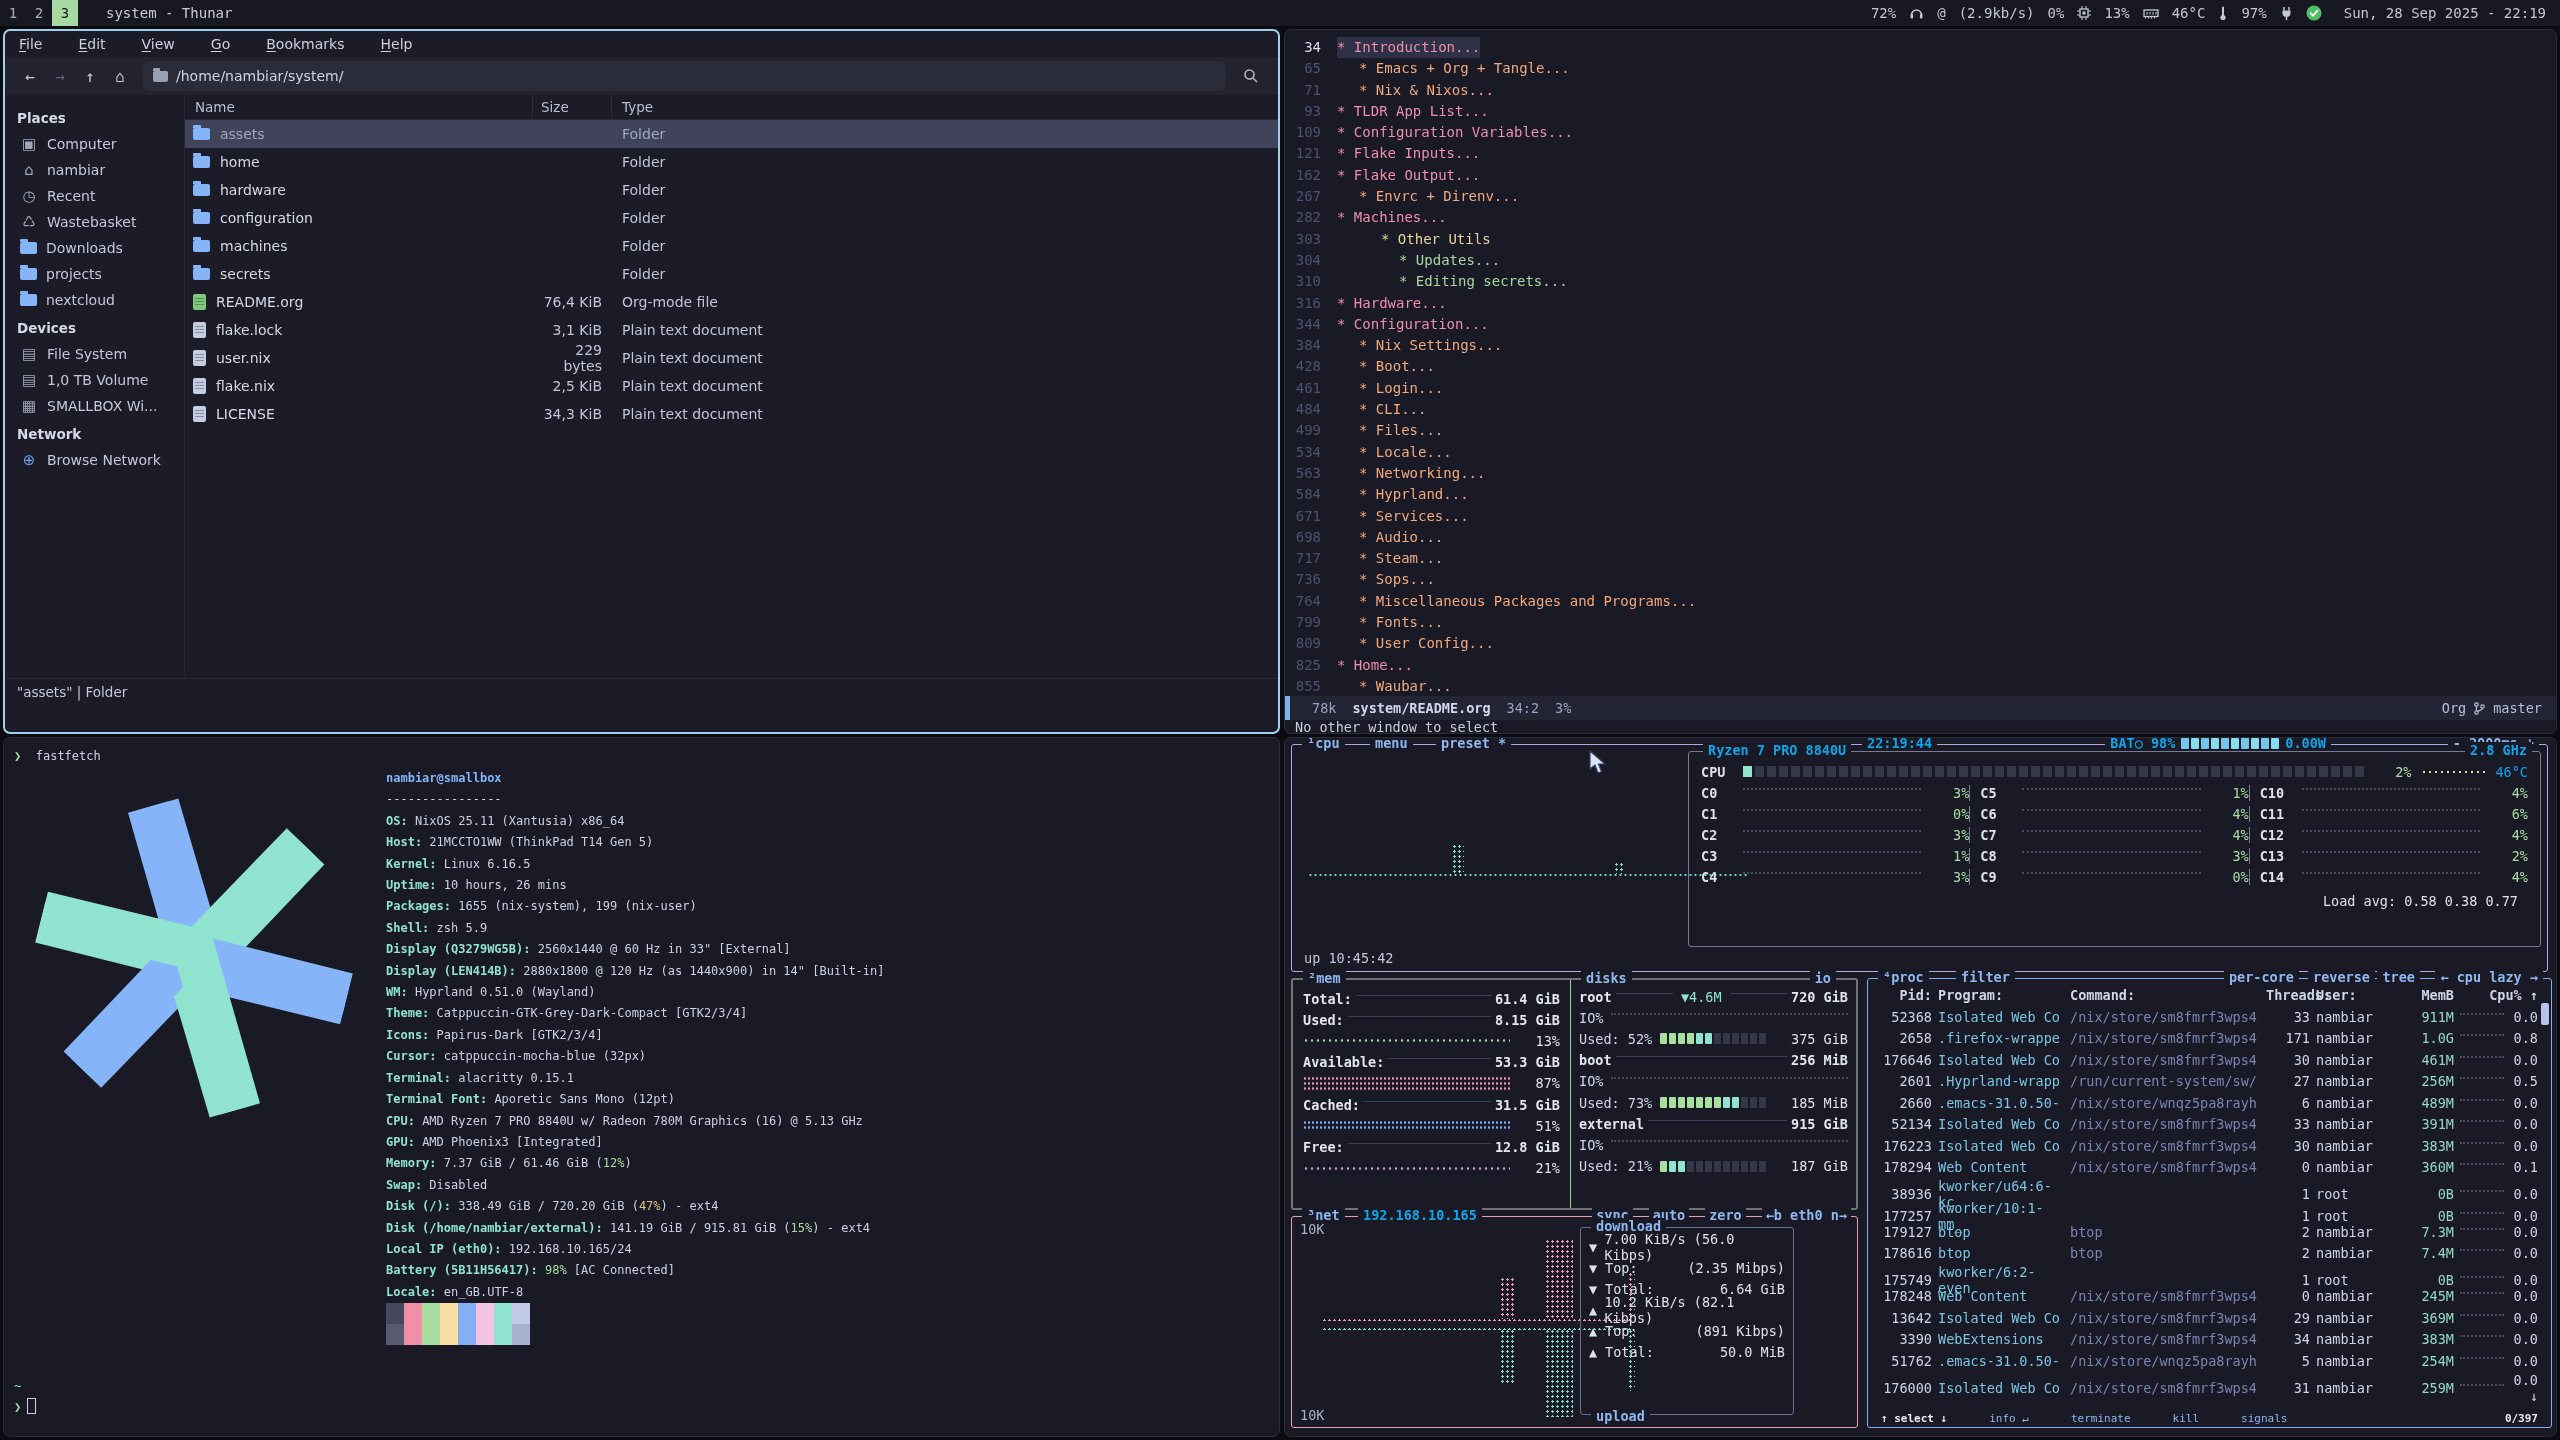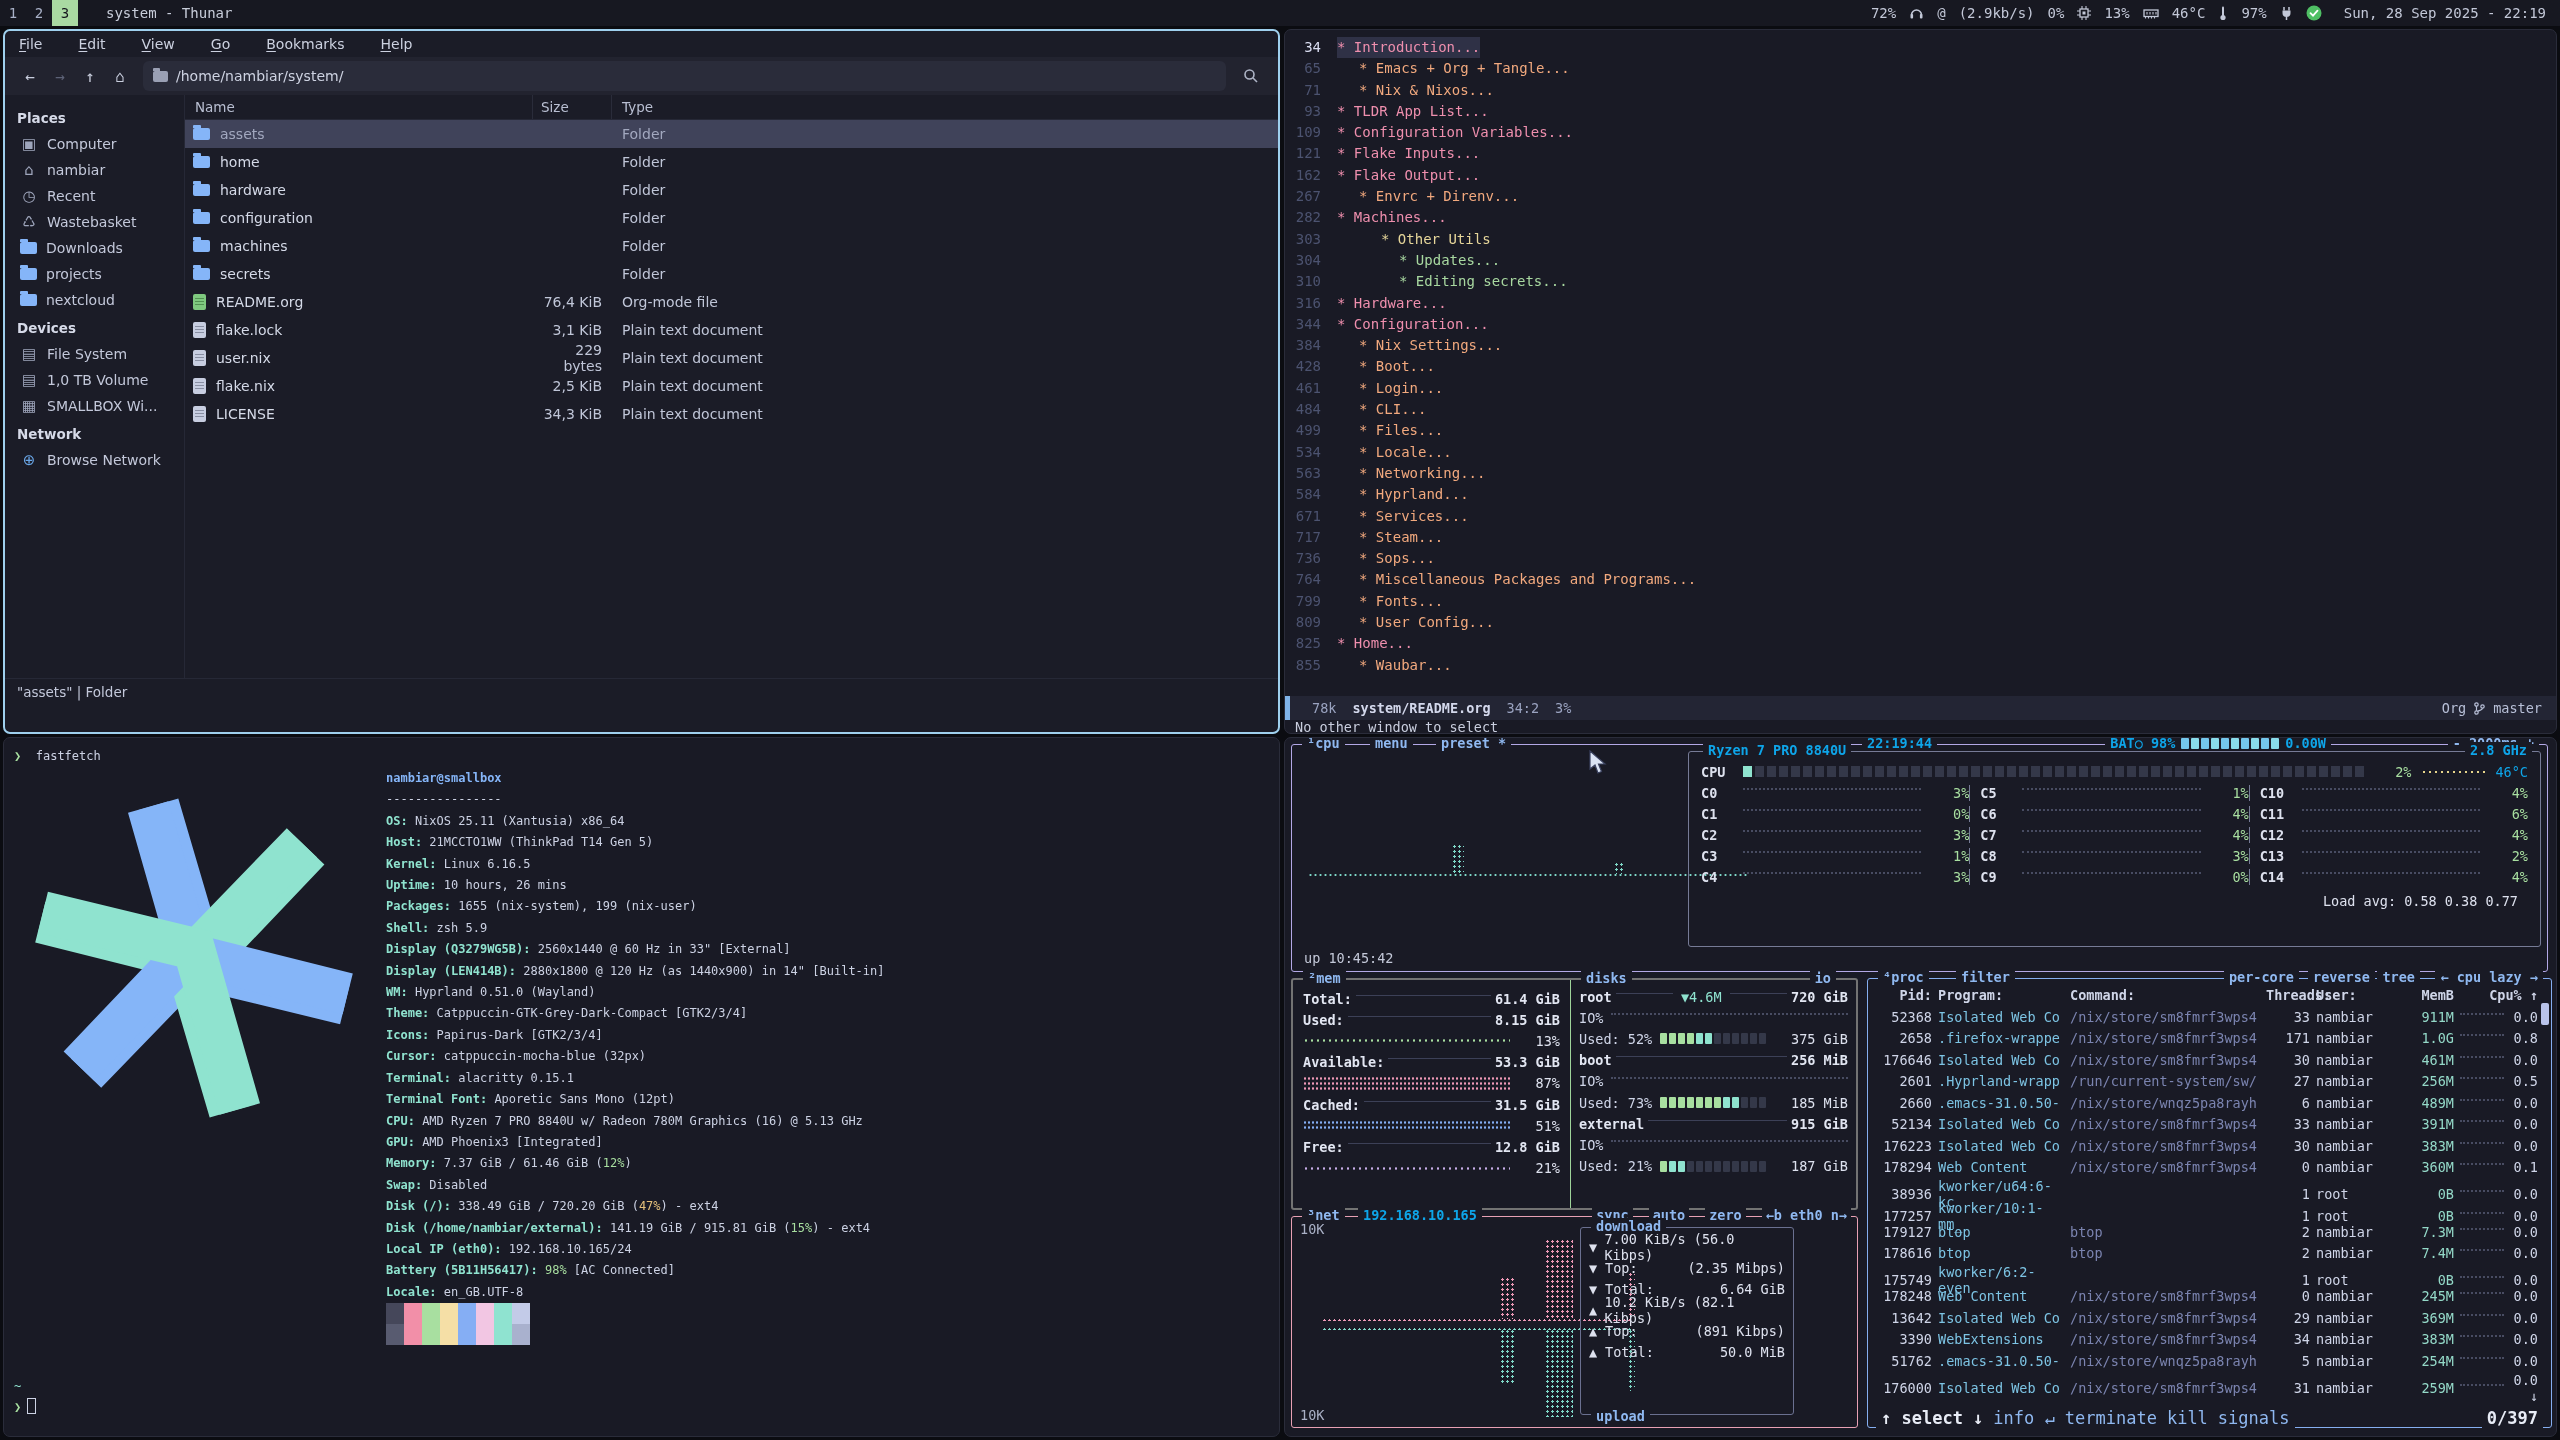--- a/index.html
+++ b/index.html
@@ -145,21 +145,21 @@
   .proc-box { left:582px; top:240px; width:685px; height:450px; border:1px solid #85aef0; }
   .pgrid { display:grid; grid-template-columns:58px 126px 190px 44px 74px 58px 44px 28px; column-gap:6px;
            align-items:center; height:21.5px; font-size:13.5px; padding-left:6px; }
   .ph { font-weight:bold; color:#cfd5e8; }
   .c-r { text-align:right; } .c-prog { color:#7dc4e4; } .c-cmd { color:#7b84b0; }
   .c-mem { color:#94d9c8; text-align:right; } .c-usr { color:#cfd5e8; } .c-w { color:#cfd5e8; }
   .pdots { border-bottom:2px dotted #484c62; margin-bottom:6px; }
   .cpuhead { grid-column:7/9; text-align:right; }
   .proc-rows { padding-top:2px; }
   .proc-footer { position:absolute; bottom:-1px; left:0; right:0; height:20px; display:flex; align-items:center;
-                 font-size:17px; padding:0 8px; background:transparent; }
+                 font-size:11px; padding:0 8px; background:transparent;gap:32px; }
   .pf-item { background:#191a25; color:#8fb8f0; padding:0 5px; }
   .pf-sel { color:#e8ecf6; font-weight:bold; }
   .pf-count { margin-left:auto; background:#191a25; color:#e8ecf6; font-weight:bold; padding:0 5px; }
   .scrollthumb { position:absolute; right:2px; top:24px; width:8px; height:22px; background:#b9c3ea; border-radius:2px; }
   .batblocks { display:inline-flex; gap:2px; margin:0 6px; vertical-align:-1px; }
   .batblocks span { width:8px; height:11px; border-radius:1px; }
   .mouse-cursor { position:absolute; left:1588px; top:750px; z-index:50; }
 </style>
 </head>
 <body>
@@ -490,20 +490,24 @@
           <span class="gut">563</span>
           <span class="lv2 ind2">* Networking...</span>
         </div>
         <div class="eline">
           <span class="gut">584</span>
           <span class="lv2 ind2">* Hyprland...</span>
         </div>
         <div class="eline">
           <span class="gut">671</span>
           <span class="lv2 ind2">* Services...</span>
+        </div>
+        <div class="eline">
+          <span class="gut">698</span>
+          <span class="lv2 ind2">* Audio...</span>
         </div>
         <div class="eline">
           <span class="gut">717</span>
           <span class="lv2 ind2">* Steam...</span>
         </div>
         <div class="eline">
           <span class="gut">736</span>
           <span class="lv2 ind2">* Sops...</span>
         </div>
         <div class="eline">

